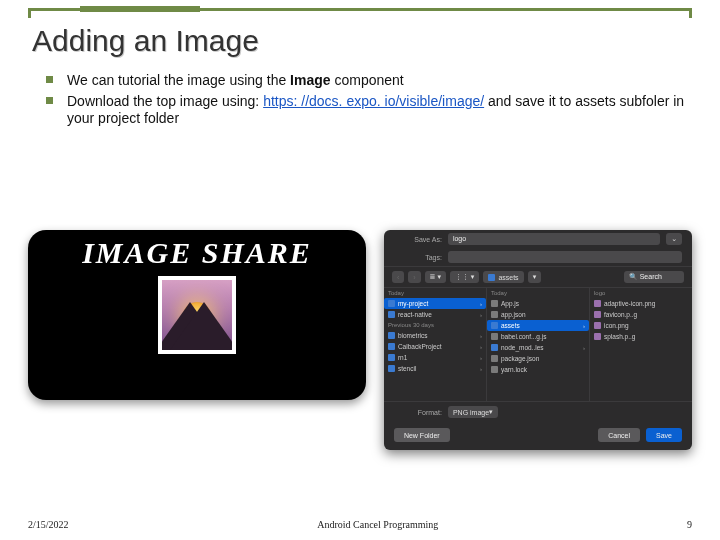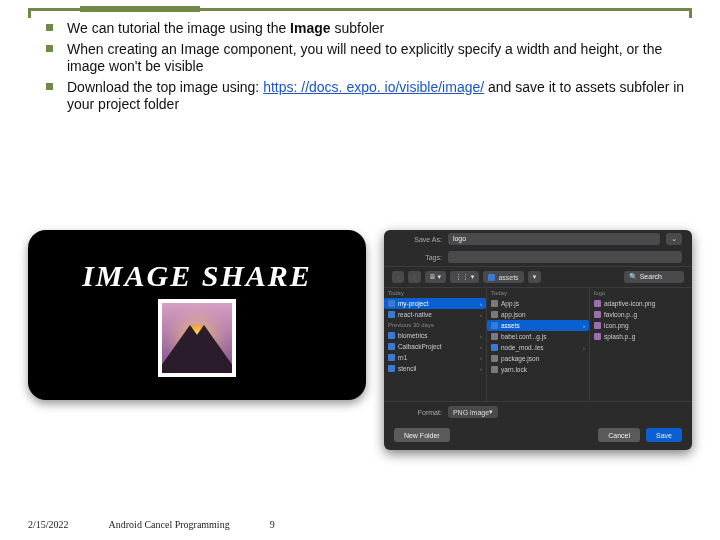--- a/index.html
+++ b/index.html
@@ -80,21 +80,21 @@
   
   .imgshare {
     width: 340px;
     height: 170px;
     background: #000;
     border-radius: 18px;
     box-shadow: 0 4px 10px rgba(0,0,0,.4);
     display: flex;
     flex-direction: column;
     align-items: center;
-    justify-content: center;
+    justify-content: flex-start;
     gap: 6px;
     padding-top: 6px;
   }
   .imgshare .share-text {
     font-family: "Brush Script MT","Comic Sans MS",cursive;
     color: #fff;
     font-size: 30px;
     font-weight: 700;
     font-style: italic;
     letter-spacing: 2px;
@@ -242,44 +242,42 @@
     align-items: center;
     color: #eee;
     font-size: 7px;
   }
   .macbtn.primary { background: #0a60d1; }
 
   .footer {
     position: absolute;
     left: 28px; right: 28px; bottom: 10px;
     display: flex;
+    justify-content: space-between;
     font-size: 10px;
     color: #222;
     font-family: "Times New Roman", serif;
     gap: 40px;
   }
 </style>
 </head>
 <body>
 
 <div class="top-border"></div>
 <div class="top-accent"></div>
 
 <div class="slide">
+  <h1 class="title">Adding an Image</h1>
 
   <div class="bullets">
     <div class="b">
       <div class="sq"></div>
       <div class="bt">
-        <span>We can tutorial the image using the </span><strong>Image</strong><span> subfoler</span>
-      </div>
-    </div>
-    <div class="b">
-      <div class="sq"></div>
-      <div class="bt">When creating an Image component, you will need to explicitly specify a width and height, or the image won't be visible</div>
+        <span>We can tutorial the image using the </span><strong>Image</strong><span> component</span>
+      </div>
     </div>
     <div class="b">
       <div class="sq"></div>
       <div class="bt">
         <span>Download the top image using: </span><a href="#" class="link">https: //docs. expo. io/visible/image/</a><span> and save it to assets subfoler in your project folder</span>
       </div>
     </div>
   </div>
 
   <div class="imgs">

